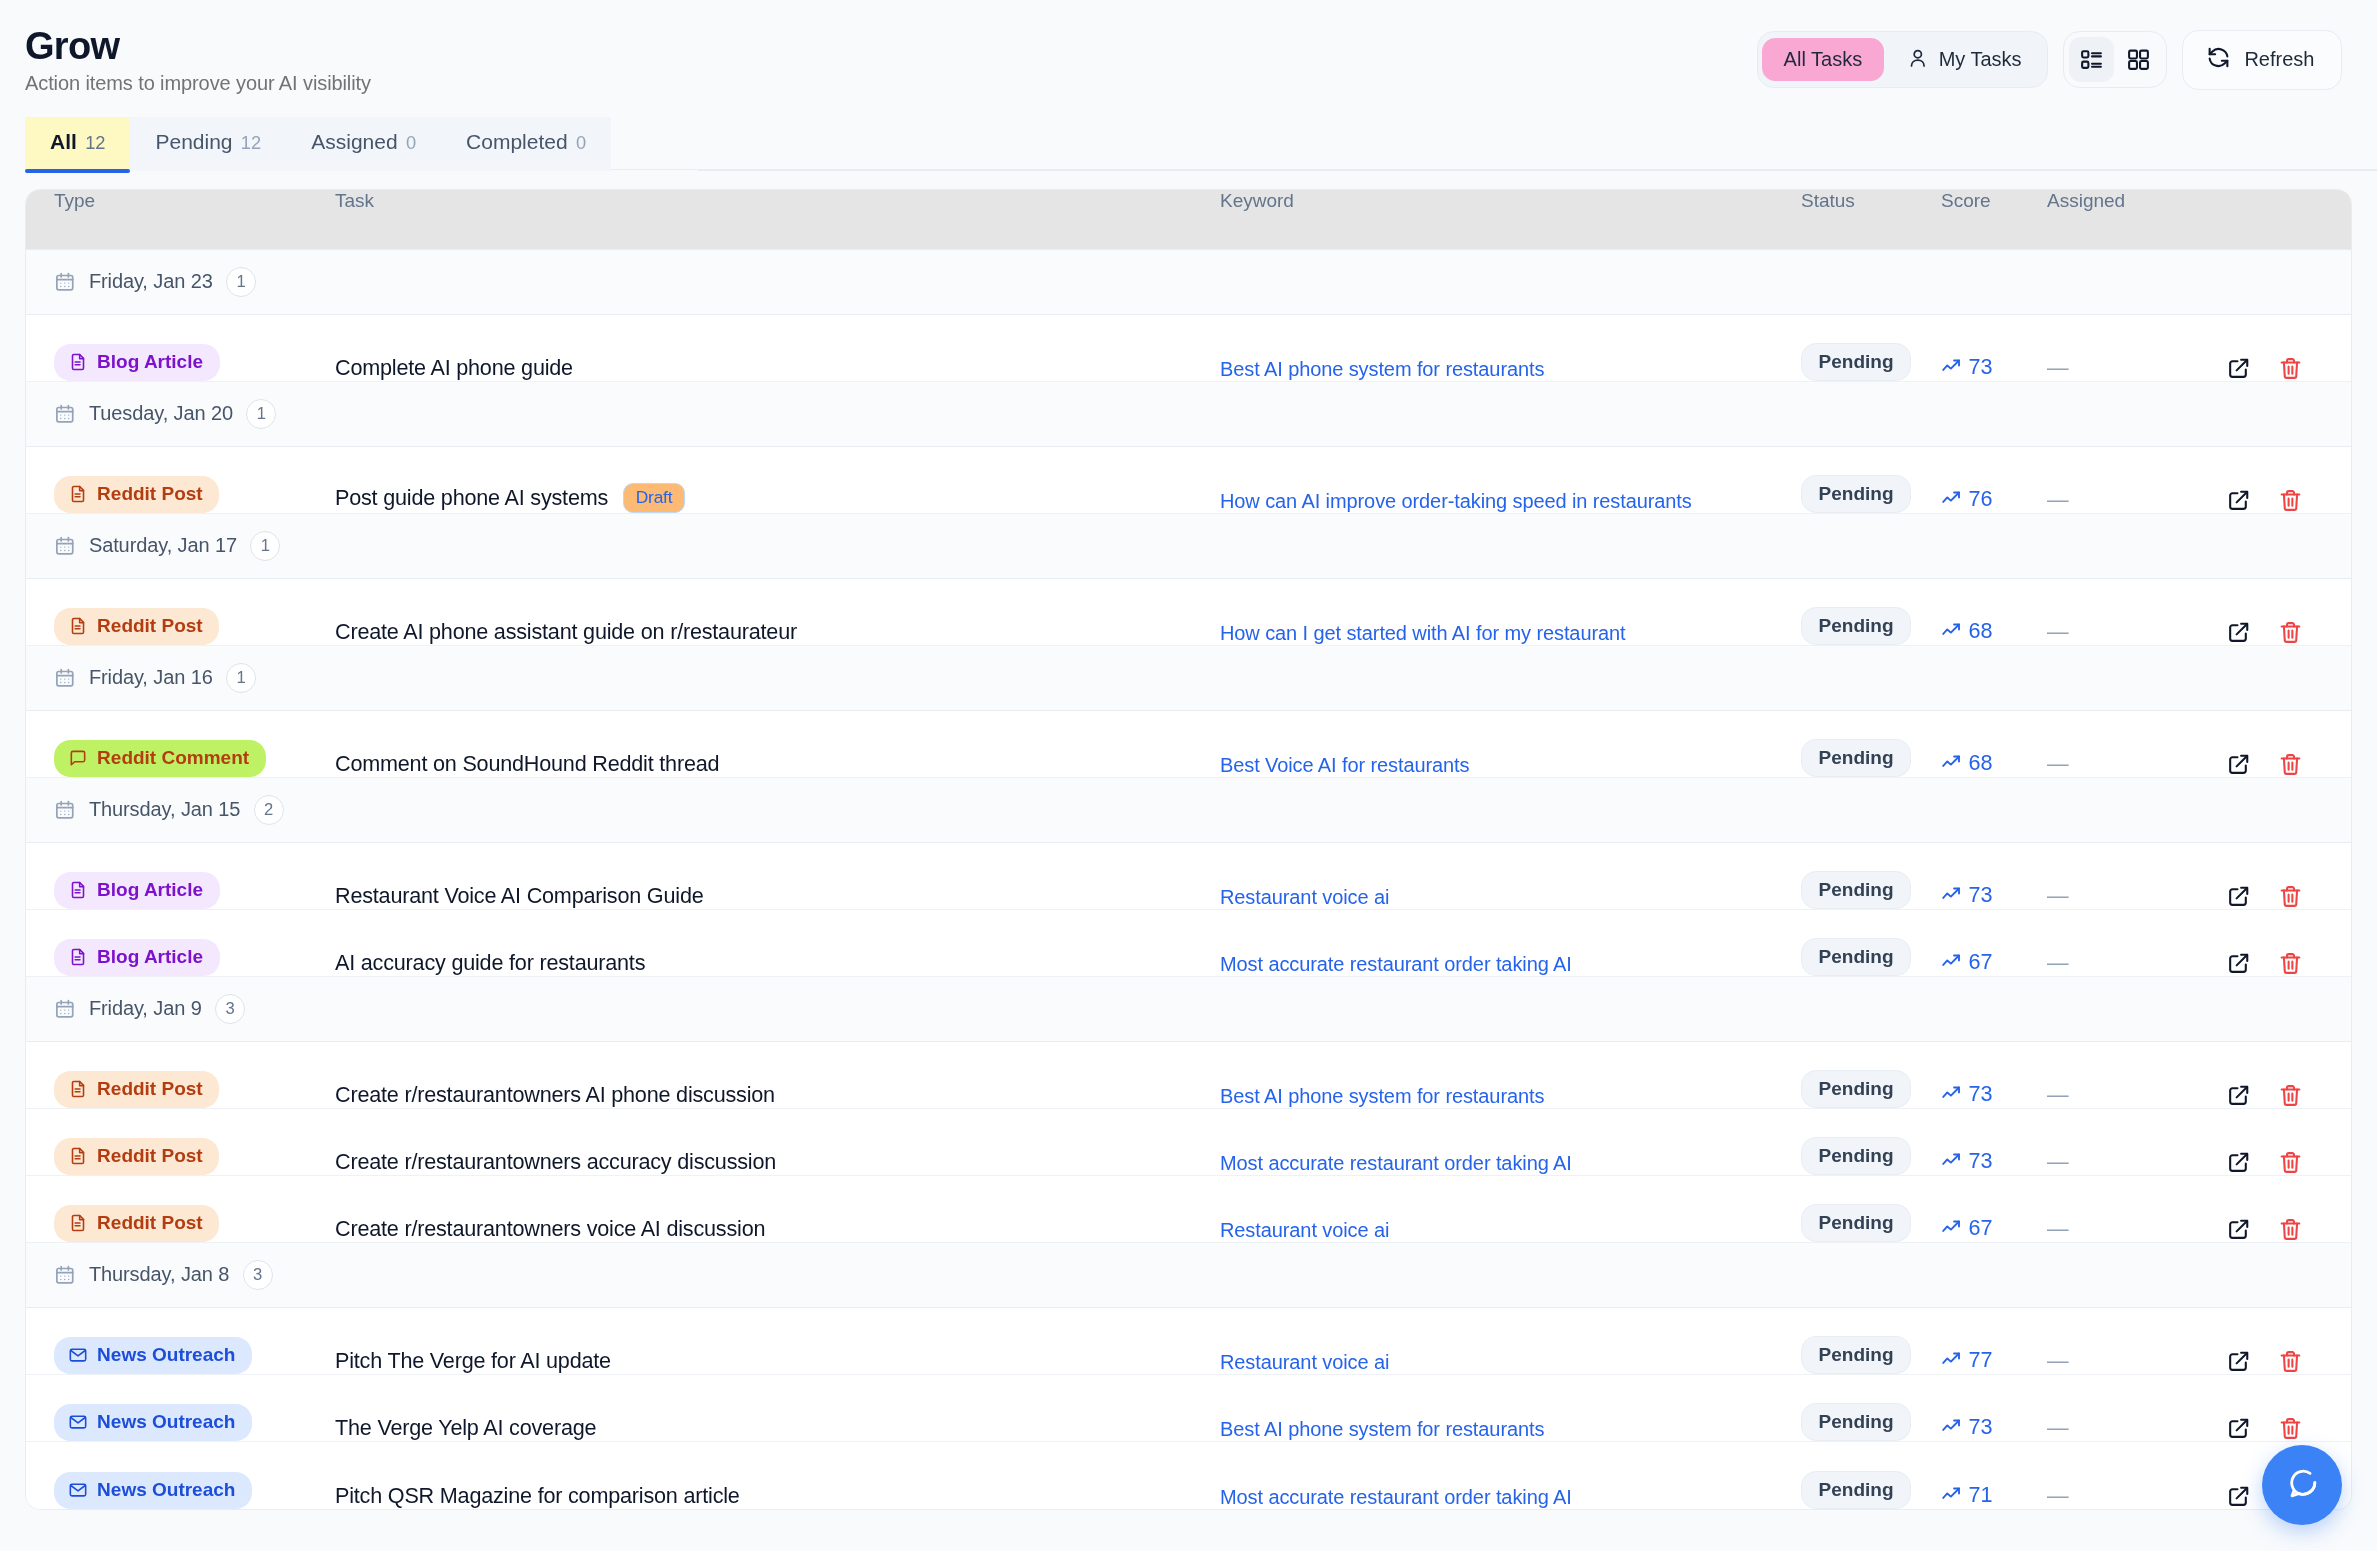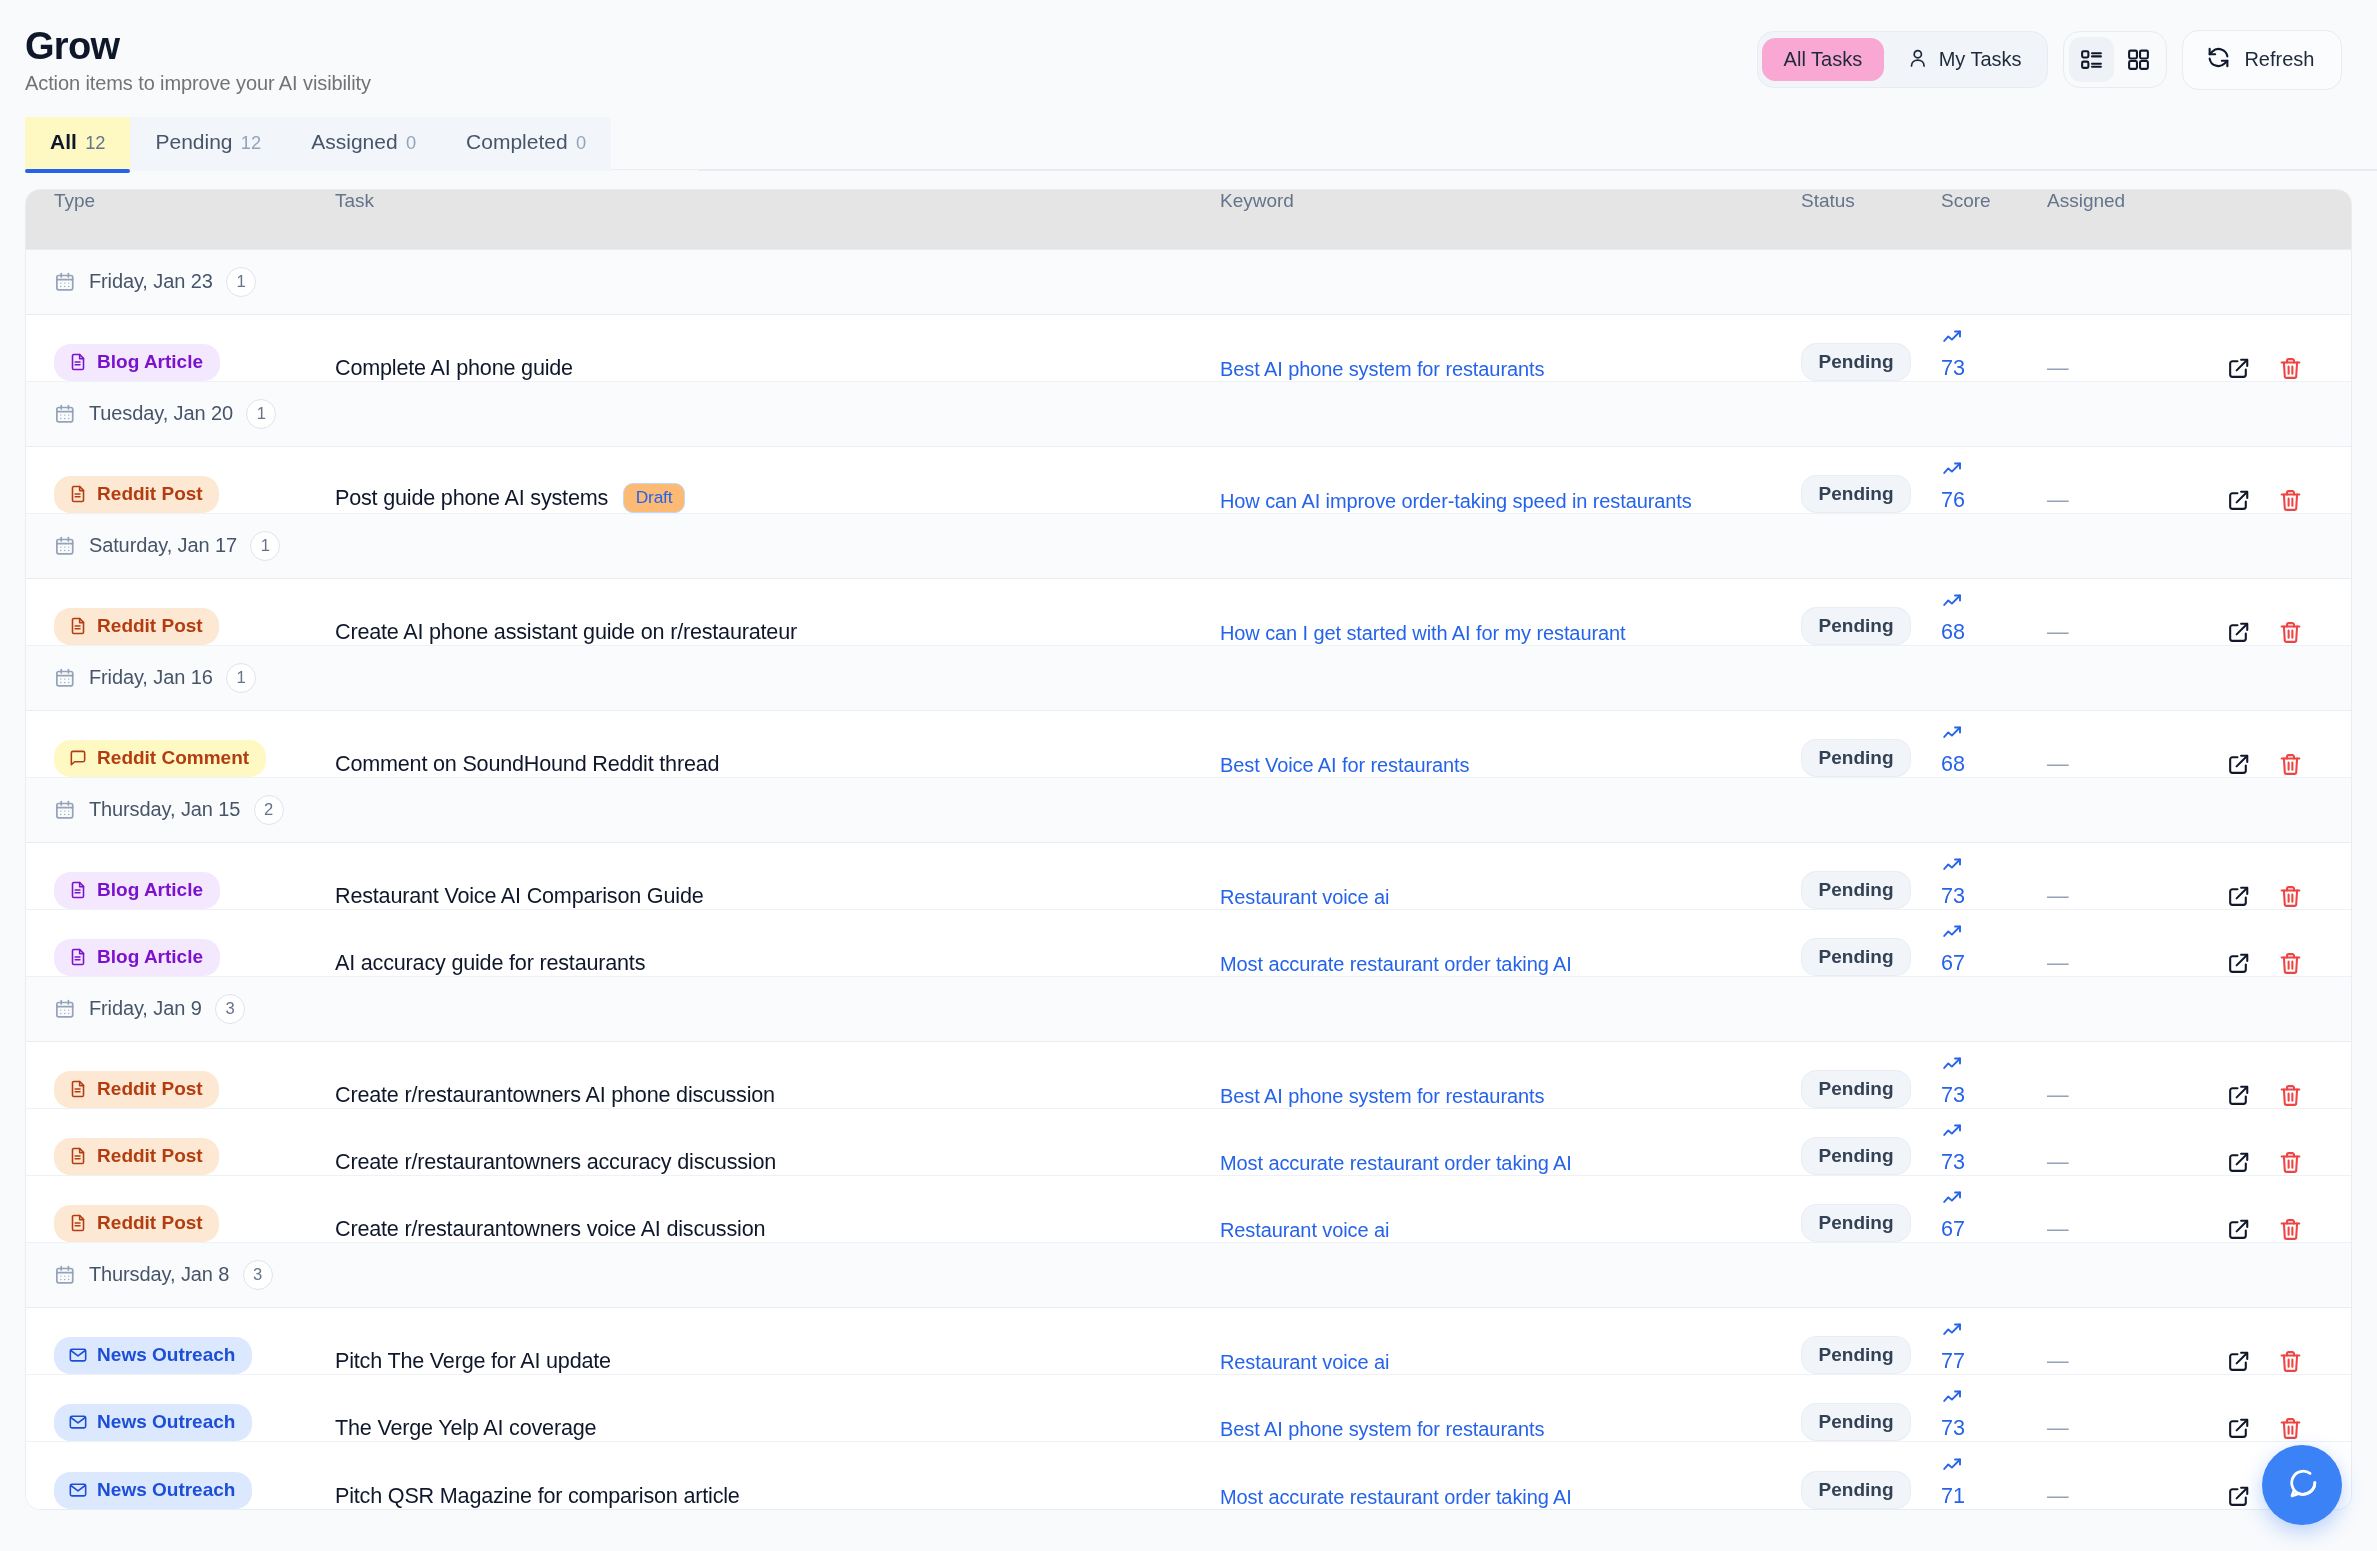--- a/index.html
+++ b/index.html
@@ -133,21 +133,21 @@
   }
   .row:last-child { border-bottom: none; }
 
   .type-badge {
     display: inline-flex; align-items: center; gap: 9.1px;
     padding: 7.5px 16.6px 7.5px 14px; border-radius: 16.6px;
     font-size: 19px; font-weight: 700; white-space: nowrap;
   }
   .t-blog    { background: #f4e8fe; color: #7c12cc; }
   .t-reddit  { background: #fde8d3; color: #b33d10; }
-  .t-comment { background: #fef9c3; color: #b33d10; }
+  .t-comment { background: #bef264; color: #b33d10; }
   .t-news    { background: #dbe8fe; color: #1d4ed8; }
 
   .task-text {
     font-size: 21.6px; color: #0f172a; letter-spacing: -0.2px;
     display: inline-flex; align-items: center; gap: 15px;
   }
   .draft-badge {
     display: inline-flex; align-items: center;
     padding: 3.3px 11.6px; border-radius: 10px;
     background: #fdba74; border: 1.2px solid #bcd9fb;
@@ -159,21 +159,21 @@
     letter-spacing: -0.1px;
   }
 
   .status-pill {
     display: inline-flex; align-items: center; justify-content: center;
     padding: 6.6px 16.6px; border-radius: 15px;
     background: #f1f5f9; border: 1.2px solid #e8edf3;
     font-size: 19px; font-weight: 700; color: #334155;
   }
 
-  .score-cell { display: inline-flex; align-items: center; gap: 5.8px; flex-direction: column; }
+  .score-cell { display: inline-flex; align-items: center; gap: 5.8px; }
   .score-val { font-size: 21.6px; color: #2563eb; }
 
   .assign-dash { font-size: 21.6px; color: #94a3b8; }
 
   .actions { display: flex; align-items: center; gap: 26.6px; }
   .act-btn { background: none; border: none; cursor: pointer; display: flex; padding: 0; }
 
   
   .chat-fab {
     position: absolute; right: 35px; bottom: 26.6px;

